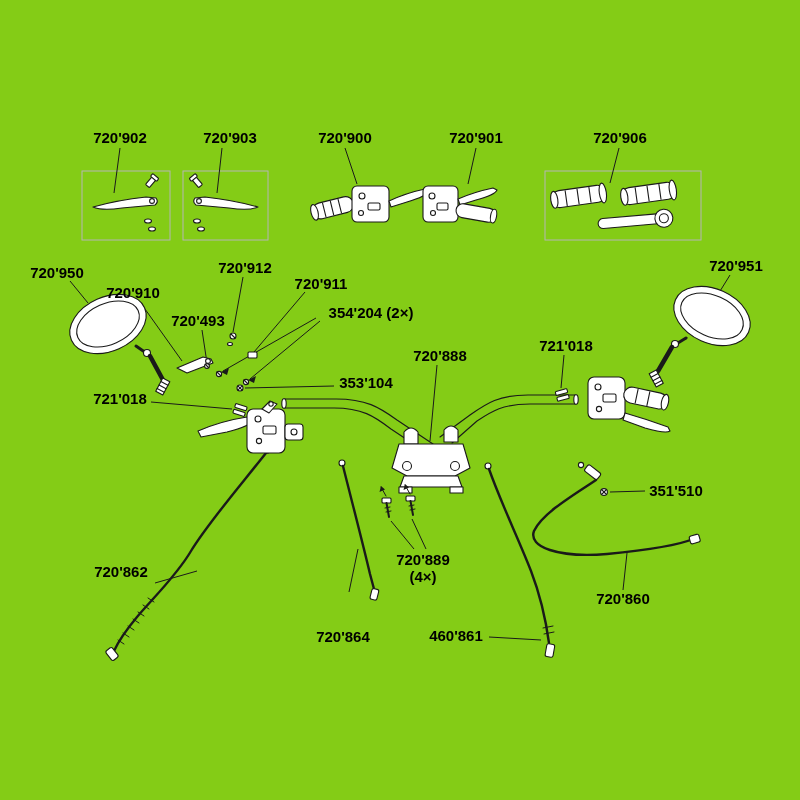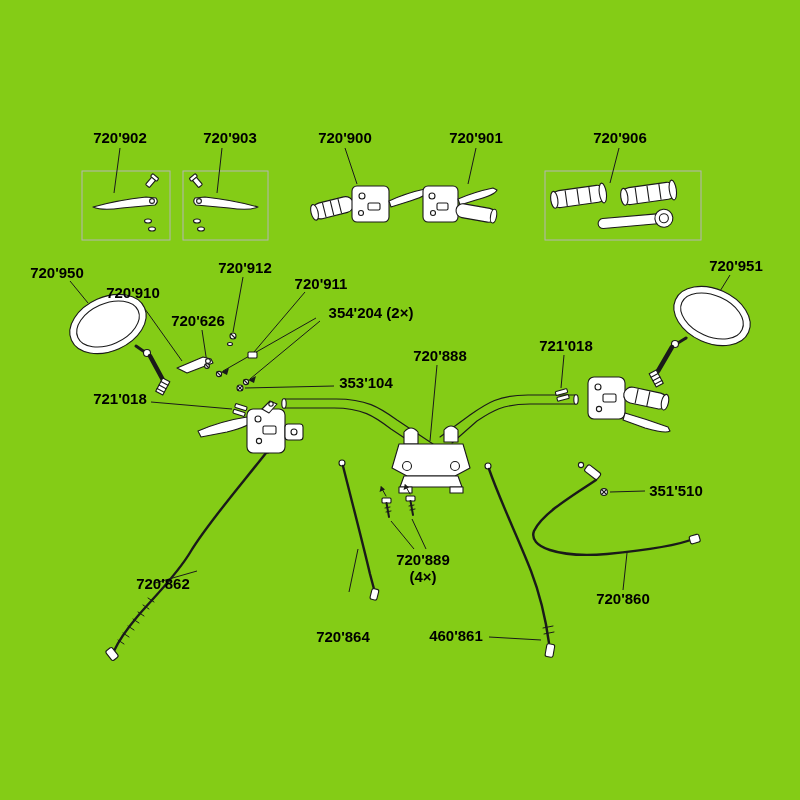--- a/index.html
+++ b/index.html
@@ -335,28 +335,28 @@
   <div class="plabel" style="left:345px; top:138px;">720'900</div>
   <div class="plabel" style="left:476px; top:138px;">720'901</div>
   <div class="plabel" style="left:620px; top:138px;">720'906</div>
 
   <div class="plabel" style="left:57px;  top:273px;">720'950</div>
   <div class="plabel" style="left:736px; top:266px;">720'951</div>
 
   <div class="plabel" style="left:133px; top:293px;">720'910</div>
   <div class="plabel" style="left:245px; top:268px;">720'912</div>
   <div class="plabel" style="left:321px; top:284px;">720'911</div>
-  <div class="plabel" style="left:198px; top:321px;">720'626</div>
+  <div class="plabel" style="left:198px; top:321px;">720'493</div>
   <div class="plabel" style="left:371px; top:313px;">354'204 (2×)</div>
   <div class="plabel" style="left:366px; top:383px;">353'104</div>
   <div class="plabel" style="left:440px; top:356px;text-align:center;">720'888</div>
   <div class="plabel" style="left:120px; top:399px;">721'018</div>
   <div class="plabel" style="left:566px; top:346px;">721'018</div>
 
-  <div class="plabel" style="left:121px; top:584px;margin-left:42px;">720'862</div>
+  <div class="plabel" style="left:121px; top:572px;">720'862</div>
   <div class="plabel" style="left:343px; top:637px;text-align:center;">720'864</div>
   <div class="plabel" style="left:423px; top:568px;">
     <span>720'889</span>
     <span>(4×)</span>
   </div>
   <div class="plabel" style="left:456px; top:636px;">460'861</div>
   <div class="plabel" style="left:623px; top:599px;">720'860</div>
   <div class="plabel" style="left:676px; top:491px;">351'510</div>
 
 </div>

